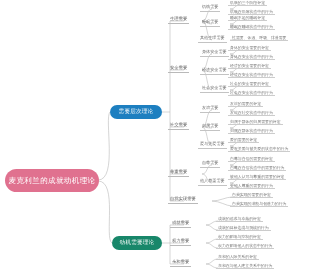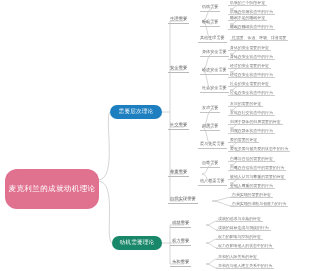--- a/index.html
+++ b/index.html
@@ -10,21 +10,21 @@
     overflow:hidden;
     position:relative;
   }
   #canvas{position:absolute;left:0;top:0;width:300px;height:271px;}
   svg.links{position:absolute;left:0;top:0;width:300px;height:271px;pointer-events:none;}
   .node{position:absolute;white-space:nowrap;box-sizing:border-box;}
 
   
   .root{
     left:6px;top:170px;
-    width:92px;height:38px;
+    width:92px;height:21px;
     background:#e0718f;
     border-radius:11px;
     color:#ffffff;
     font-size:7.5px;
     display:flex;align-items:center;justify-content:center;
     letter-spacing:0.4px;
     box-shadow:0 0 0 1px #e0718f;
   }
   
   .l1{

